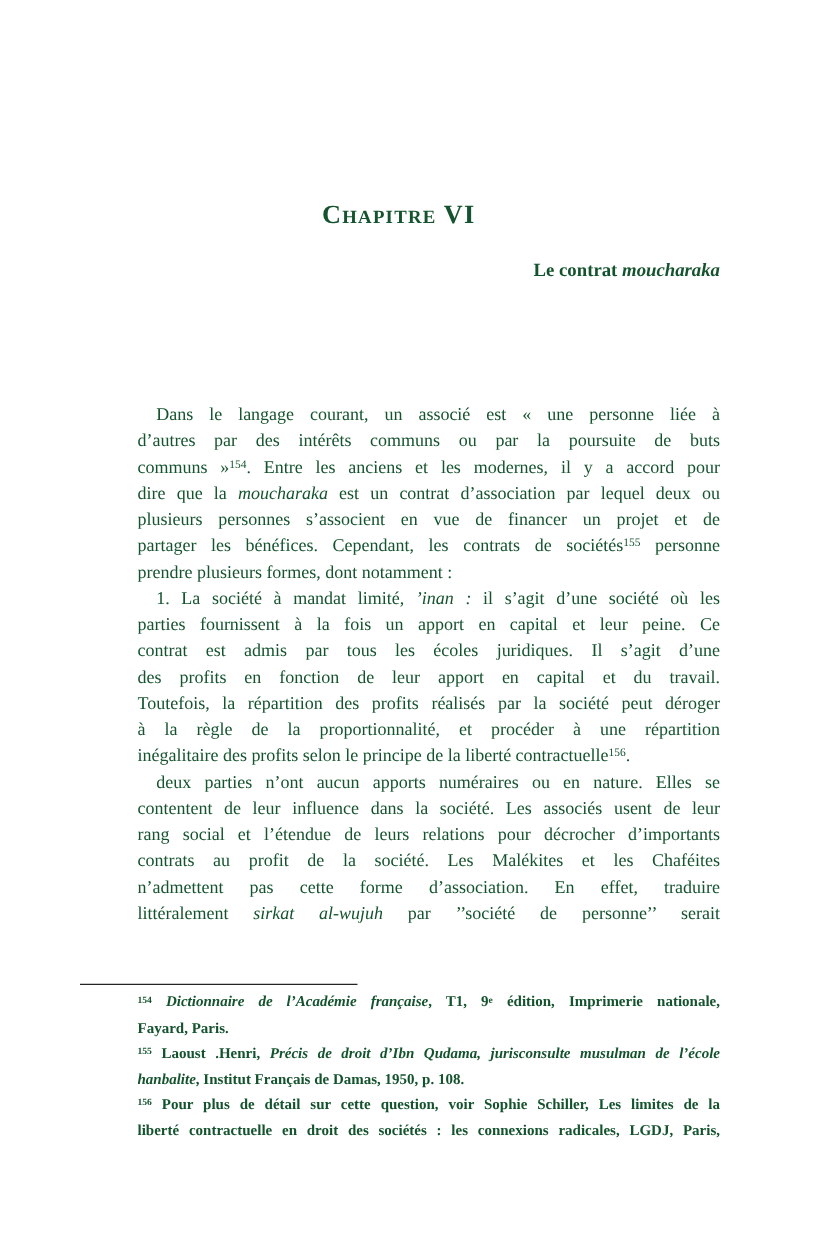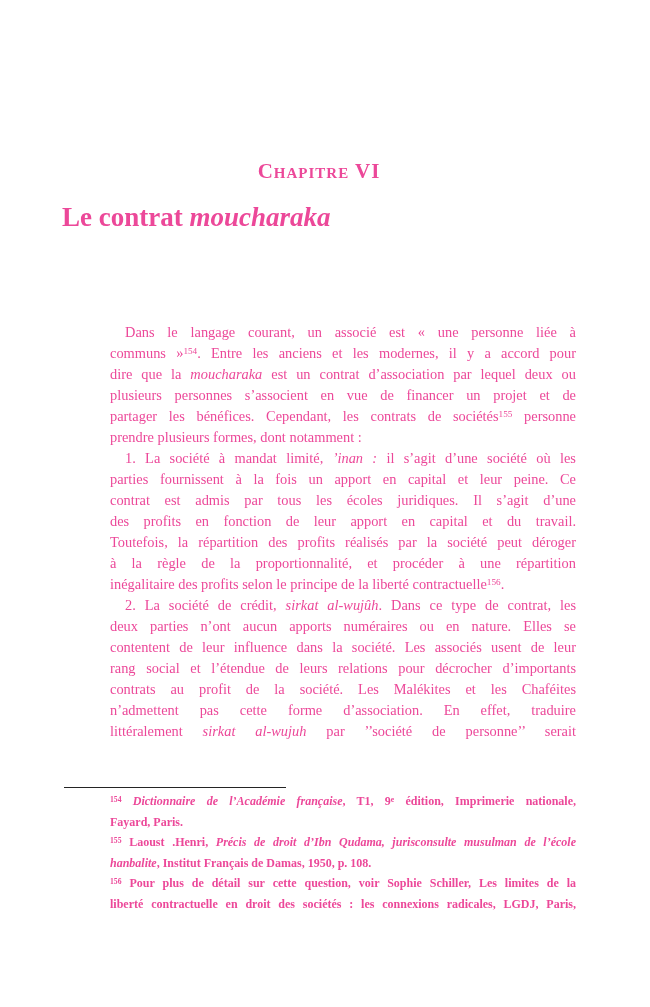--- a/index.html
+++ b/index.html
@@ -6,40 +6,40 @@
   html, body { background: #ffffff; }
   body {
     width: 650px; height: 1007px;
     font-family: "Liberation Serif", "DejaVu Serif", serif;
     overflow: hidden;
   }
   .page {
     position: relative;
     width: 645px; height: 1007px;
     background: #ffffff;
-    color: #ec4899;
+    color: #14532d;
   }
   
   .chapter {
     position: absolute;
     left: 62px; width: 514px; top: 158px;
     font-size: 21px; line-height: 26px;
     font-weight: bold;
     font-variant: small-caps;
     letter-spacing: 1px;
     text-align: center;
     white-space: nowrap;
   }
   
   .title {
     position: absolute;
     left: 62px; width: 514px; top: 203px;
-    font-size: 27px; line-height: 28px;
+    font-size: 15px; line-height: 28px;
     font-weight: bold;
-    text-align: left;
+    text-align: right;
     white-space: nowrap;
   }
   
   .body-text {
     position: absolute;
     left: 62px; width: 514px; top: 322px;
     font-size: 14.4px;
   }
   .body-text .tline { height: 21px; line-height: 21px; }
   .para > .tline:first-child { text-indent: 15px; }
@@ -76,37 +76,37 @@
 
 <div class="page">
 
   <h1 class="chapter">Chapitre VI</h1>
 
   <h2 class="title"><span>Le contrat </span><span class="st-i">moucharaka</span></h2>
 
   <div class="body-text">
     <div class="para">
         <div class="tline j"><span>Dans le langage courant, un associé est « une personne liée à</span></div>
+        <div class="tline j"><span>d’autres par des intérêts communs ou par la poursuite de buts</span></div>
         <div class="tline j"><span>communs »</span><span class="st-sup">154</span><span>. Entre les anciens et les modernes, il y a accord pour</span></div>
         <div class="tline j"><span>dire que la </span><span class="st-i">moucharaka</span><span> est un contrat d’association par lequel deux ou</span></div>
         <div class="tline j"><span>plusieurs personnes s’associent en vue de financer un projet et de</span></div>
         <div class="tline j"><span>partager les bénéfices. Cependant, les contrats de sociétés</span><span class="st-sup">155</span><span> personne</span></div>
         <div class="tline nj"><span>prendre plusieurs formes, dont notamment :</span></div>
       </div>
     <div class="para">
         <div class="tline j"><span>1. La société à mandat limité, </span><span class="st-i">’inan :</span><span> il s’agit d’une société où les</span></div>
         <div class="tline j"><span>parties fournissent à la fois un apport en capital et leur peine. Ce</span></div>
         <div class="tline j"><span>contrat est admis par tous les écoles juridiques. Il s’agit d’une</span></div>
         <div class="tline j"><span>des profits en fonction de leur apport en capital et du travail.</span></div>
         <div class="tline j"><span>Toutefois, la répartition des profits réalisés par la société peut déroger</span></div>
         <div class="tline j"><span>à la règle de la proportionnalité, et procéder à une répartition</span></div>
         <div class="tline nj"><span>inégalitaire des profits selon le principe de la liberté contractuelle</span><span class="st-sup">156</span><span>.</span></div>
       </div>
     <div class="para">
-        <div class="tline j"><span>2. La société de crédit, </span><span class="st-i">sirkat al-wujûh</span><span>. Dans ce type de contrat, les</span></div>
         <div class="tline j"><span>deux parties n’ont aucun apports numéraires ou en nature. Elles se</span></div>
         <div class="tline j"><span>contentent de leur influence dans la société. Les associés usent de leur</span></div>
         <div class="tline j"><span>rang social et l’étendue de leurs relations pour décrocher d’importants</span></div>
         <div class="tline j"><span>contrats au profit de la société. Les Malékites et les Chaféites</span></div>
         <div class="tline j"><span>n’admettent pas cette forme d’association. En effet, traduire</span></div>
         <div class="tline j"><span>littéralement </span><span class="st-i">sirkat al-wujuh</span><span> par ’’société de personne’’ serait</span></div>
       </div>
   </div>
 
   <div class="fn-rule"></div>

